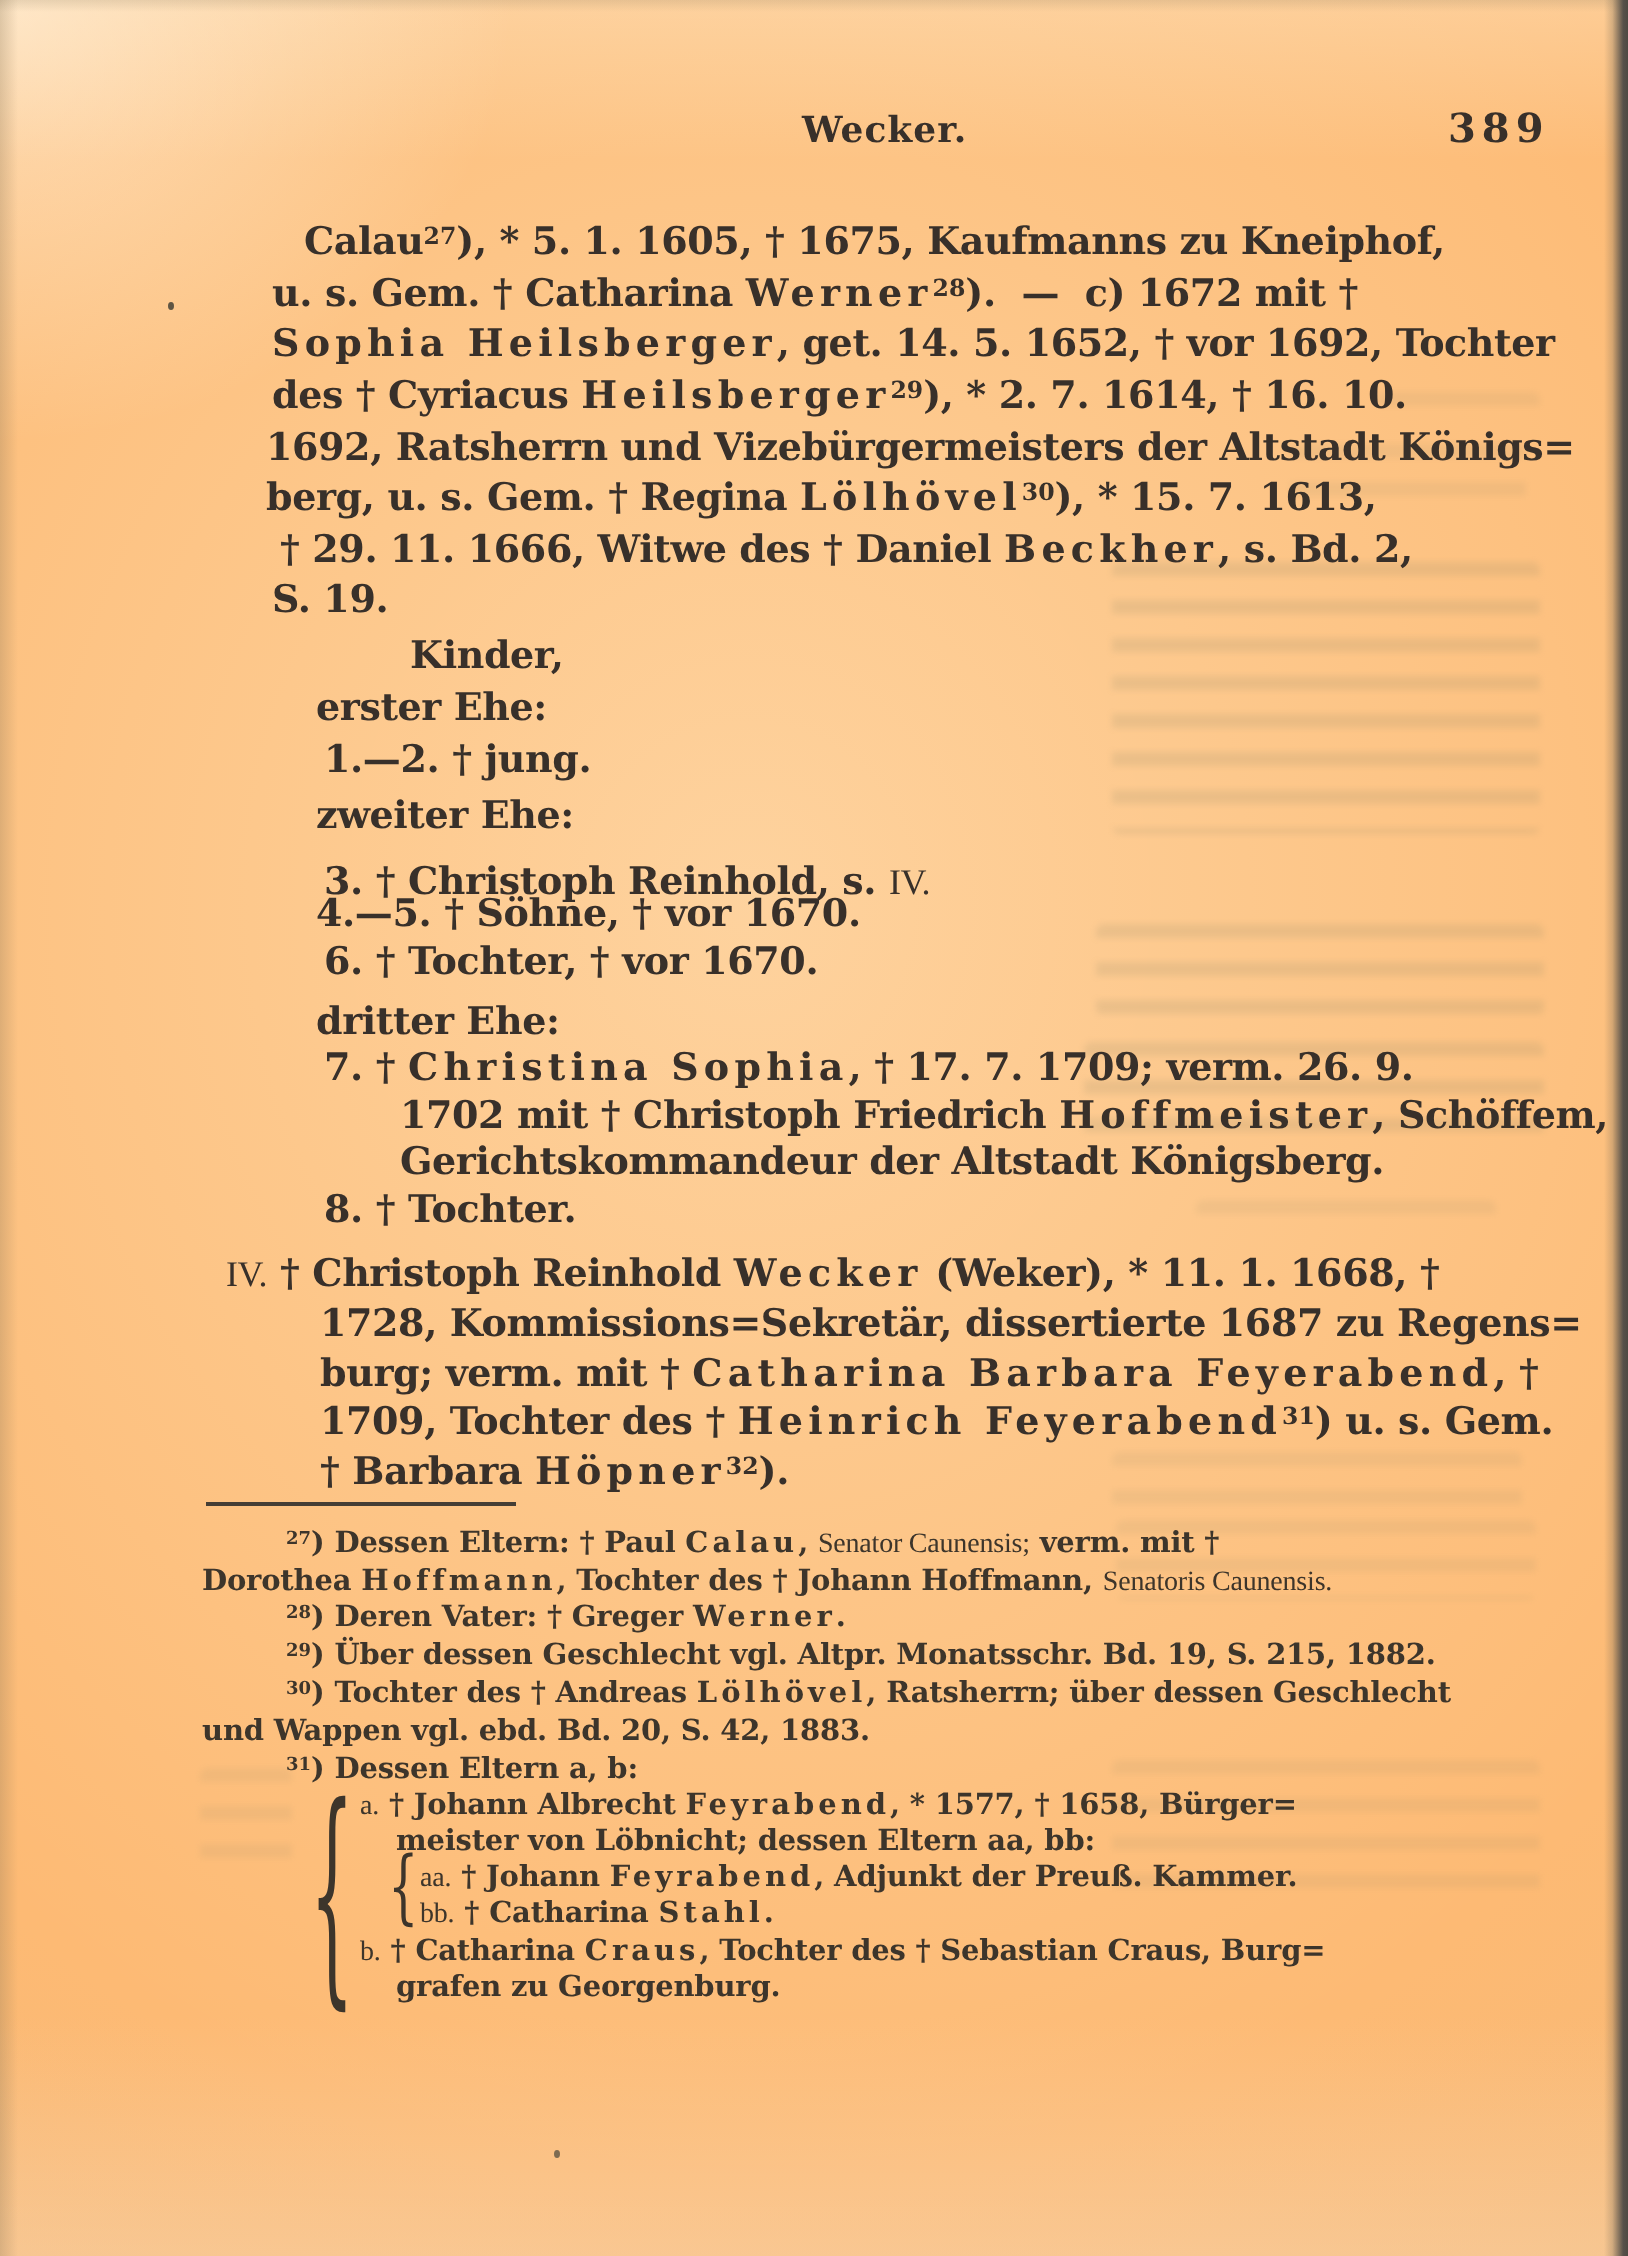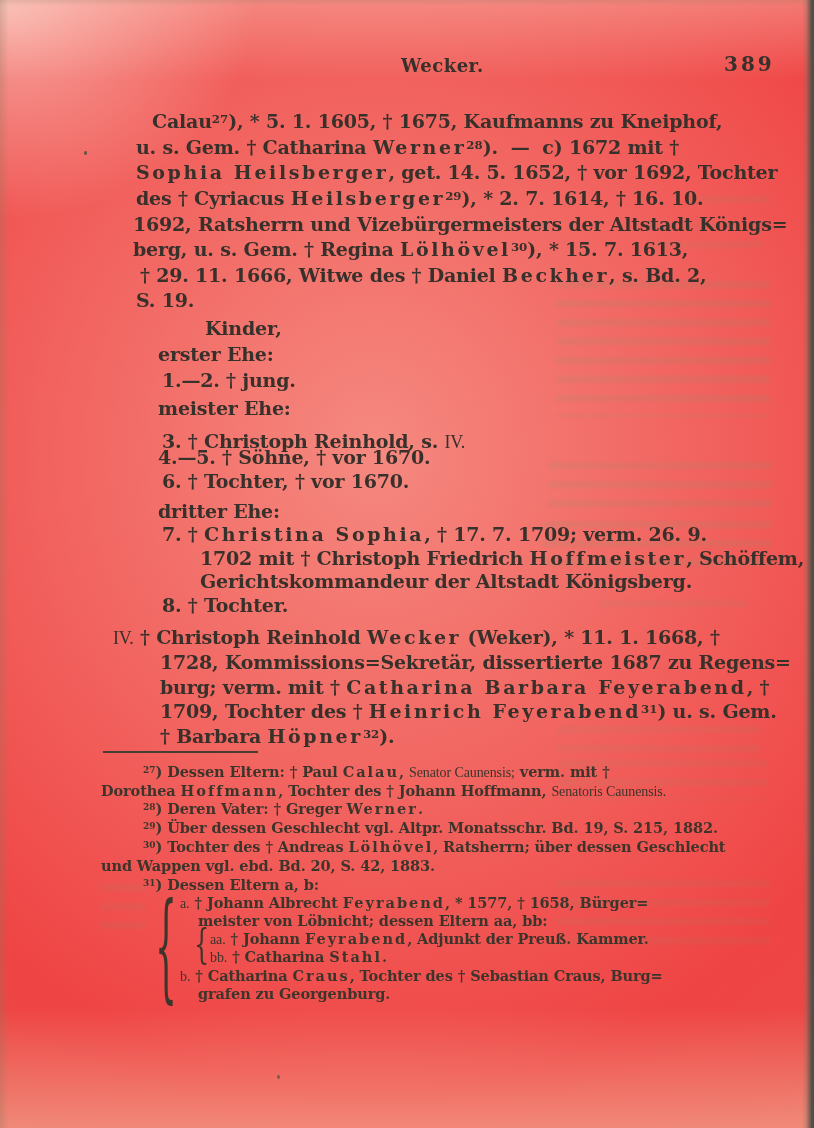--- a/index.html
+++ b/index.html
@@ -45,21 +45,21 @@
     transform:scaleY(1.35) scaleX(0.8);transform-origin:left top;color:#3d352b;}
 
   .smudge{position:absolute;pointer-events:none;border-radius:4px;opacity:.5;filter:blur(1.6px);
     background:repeating-linear-gradient(180deg, rgba(151,139,104,.34) 0px, rgba(151,139,104,.34) 7px, rgba(151,139,104,0) 7px, rgba(151,139,104,0) 19px);}
   .smudge.light{opacity:.32;}
   .speck{position:absolute;background:#5f5543;border-radius:50%;pointer-events:none;}
 </style>
 </head>
 <body>
 
-<div class="page" style="background: #ef4444; color: rgb(56, 48, 42);">
+<div class="page" style="background: #fdba74; color: rgb(56, 48, 42);">
 
   <div class="vignette"></div>
 
   <div class="smudge light" style="left:688px;top:196px;width:82px;height:13px;"></div>
   <div class="smudge light" style="left:645px;top:222px;width:118px;height:36px;"></div>
   <div class="smudge" style="left:556px;top:281px;width:214px;height:136px;"></div>
   <div class="smudge" style="left:548px;top:462px;width:224px;height:46px;"></div>
   <div class="smudge" style="left:542px;top:521px;width:230px;height:48px;"></div>
   <div class="smudge light" style="left:598px;top:600px;width:150px;height:16px;"></div>
   <div class="smudge light" style="left:556px;top:726px;width:205px;height:28px;"></div>
@@ -75,21 +75,21 @@
       <div class="line m" style="left: 136px; top: 136px;"><span>u. s. Gem. † Catharina </span><span class="sperr">Werner</span><span class="sup">28</span><span>).  —  c) 1672 mit †</span></div>
       <div class="line m" style="left: 136px; top: 161px;"><span class="sperr">Sophia Heilsberger</span><span>, get. 14. 5. 1652, † vor 1692, Tochter</span></div>
       <div class="line m" style="left: 136px; top: 187px;"><span>des † Cyriacus </span><span class="sperr">Heilsberger</span><span class="sup">29</span><span>), * 2. 7. 1614, † 16. 10.</span></div>
       <div class="line m" style="left: 133px; top: 213px;"><span>1692, Ratsherrn und Vizebürgermeisters der Altstadt Königs=</span></div>
       <div class="line m" style="left: 133px; top: 238px;"><span>berg, u. s. Gem. † Regina </span><span class="sperr">Lölhövel</span><span class="sup">30</span><span>), * 15. 7. 1613,</span></div>
       <div class="line m" style="left: 140px; top: 264px;"><span>† 29. 11. 1666, Witwe des † Daniel </span><span class="sperr">Beckher</span><span>, s. Bd. 2,</span></div>
       <div class="line m" style="left: 136px; top: 289px;"><span>S. 19.</span></div>
       <div class="line m" style="left: 205px; top: 317px;"><span>Kinder,</span></div>
       <div class="line m" style="left: 158px; top: 343px;"><span>erster Ehe:</span></div>
       <div class="line m" style="left: 162px; top: 369px;"><span>1.—2. † jung.</span></div>
-      <div class="line m" style="left: 158px; top: 397px;"><span>meister Ehe:</span></div>
+      <div class="line m" style="left: 158px; top: 397px;"><span>zweiter Ehe:</span></div>
       <div class="line m" style="left: 162px; top: 430px;"><span>3. † Christoph Reinhold, s. </span><span class="roman">IV.</span></div>
       <div class="line m" style="left: 158px; top: 446px;"><span>4.—5. † Söhne, † vor 1670.</span></div>
       <div class="line m" style="left: 162px; top: 470px;"><span>6. † Tochter, † vor 1670.</span></div>
       <div class="line m" style="left: 158px; top: 500px;"><span>dritter Ehe:</span></div>
       <div class="line m" style="left: 162px; top: 523px;"><span>7. † </span><span class="sperr">Christina Sophia</span><span>, † 17. 7. 1709; verm. 26. 9.</span></div>
       <div class="line m" style="left: 200px; top: 547px;"><span>1702 mit † Christoph Friedrich </span><span class="sperr">Hoffmeister</span><span>, Schöffem,</span></div>
       <div class="line m" style="left: 200px; top: 570px;"><span>Gerichtskommandeur der Altstadt Königsberg.</span></div>
       <div class="line m" style="left: 162px; top: 594px;"><span>8. † Tochter.</span></div>
       <div class="line m" style="left: 113px; top: 626px;"><span class="roman">IV.</span><span> † Christoph Reinhold </span><span class="sperr">Wecker</span><span> (Weker), * 11. 1. 1668, †</span></div>
       <div class="line m" style="left: 160px; top: 651px;"><span>1728, Kommissions=Sekretär, dissertierte 1687 zu Regens=</span></div>

